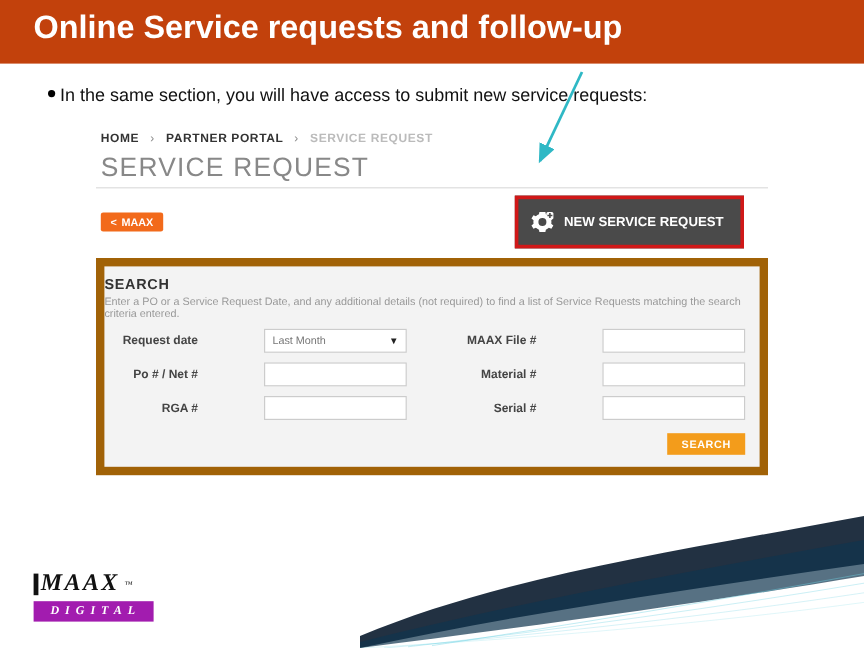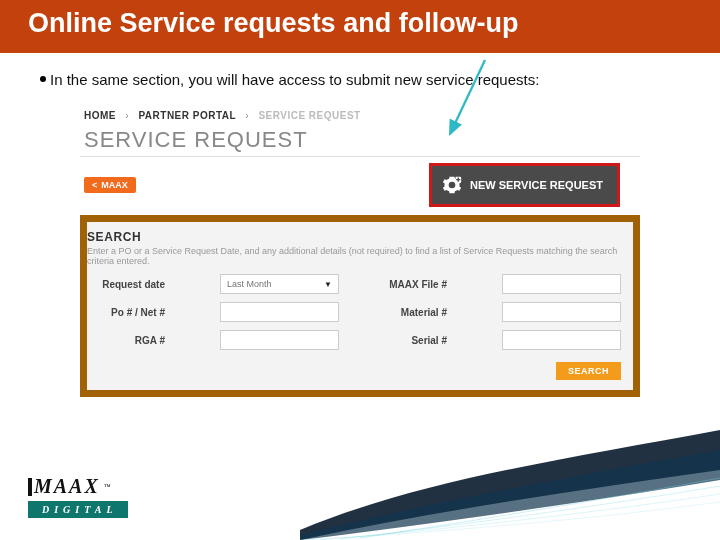--- a/index.html
+++ b/index.html
@@ -52,21 +52,21 @@
   .pointer-arrow {
     position: absolute; top: 54px; left: 420px; width: 90px; height: 90px; pointer-events: none;
   }
 
   
   .footer { position: absolute; left: 28px; bottom: 22px; font-family: Liberation Serif, serif; }
   .logo-box { position: relative; }
   .maax { display:flex; align-items:center; gap:2px; }
   .maax .bar { width: 4px; height: 18px; background: #111; display:inline-block;}
   .maax .txt { font-size: 20px; font-weight: 900; letter-spacing: 2px; color: #111; font-style: italic;}
-  .digital-bar { margin-top:3px; display:inline-block; background:#0f766e; color:#fff; font-size:10px; font-weight:700; letter-spacing:5px; padding:3px 10px 3px 14px; font-style: italic;}
+  .digital-bar { margin-top:3px; display:inline-block; background:#a21caf; color:#fff; font-size:10px; font-weight:700; letter-spacing:5px; padding:3px 10px 3px 14px; font-style: italic;}
   .tm { font-size: 7px; vertical-align: top; margin-left: 2px;}
 
   
   .wave { position:absolute; right:0; bottom:0; width: 420px; height: 120px; pointer-events:none;}
 
   .gear-icon svg { display:block;}
 </style>
 </head>
 <body>
 

